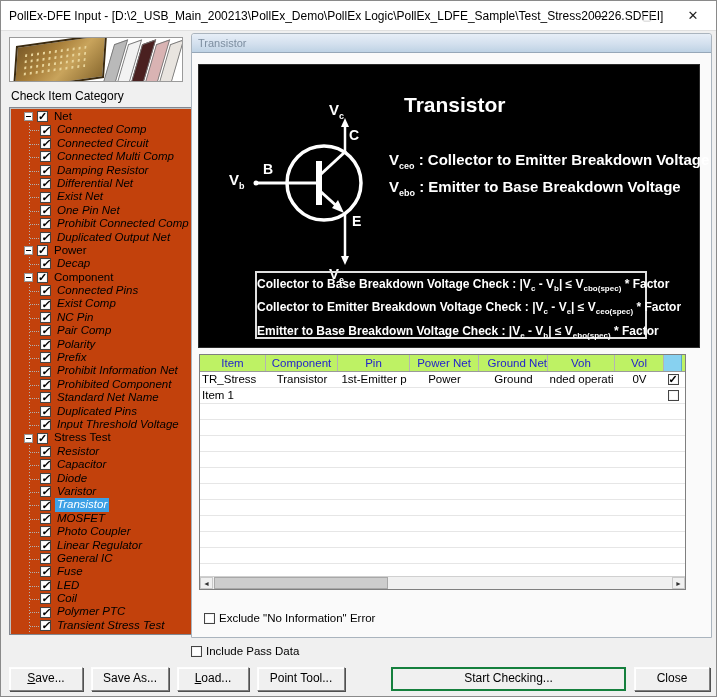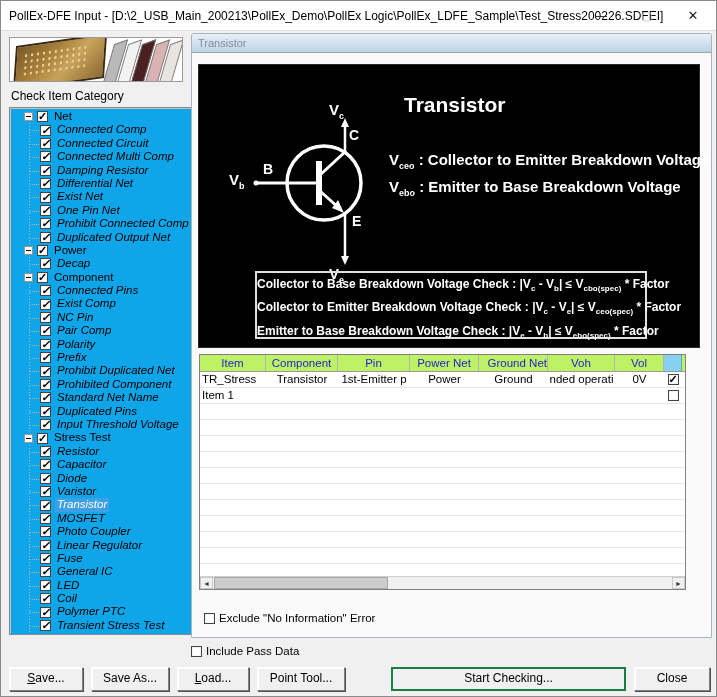--- a/index.html
+++ b/index.html
@@ -22,21 +22,21 @@
      radial-gradient(circle at 50% 50%, #e8d49a 1px, transparent 1.4px); background-size:6px 6px; }
   .cards { position:absolute; right:2px; top:2px; width:78px; height:42px; }
   .card { position:absolute; top:4px; width:14px; height:38px; transform:skewY(-20deg) skewX(-18deg); border:1px solid #777; }
   .card.c1 { right:58px; background:#b9b9b9; }
   .card.c2 { right:44px; background:#f2f2f2; }
   .card.c3 { right:30px; background:#4a2020; }
   .card.c4 { right:16px; background:#d9b3b3; }
   .card.c5 { right:2px;  background:#e8e4df; }
   .cat-label { position:absolute; left:10px; top:88px; font-size:12px; }
 
-  .treebox { position:absolute; left:8px; top:106px; width:200px; height:528px; background:#0ea5e9; border:1px solid #828790; box-shadow:inset 1px 1px 0 #c0c0c0; overflow:hidden; padding:2px 0 0 2px; }
+  .treebox { position:absolute; left:8px; top:106px; width:200px; height:528px; background:#c2410c; border:1px solid #828790; box-shadow:inset 1px 1px 0 #c0c0c0; overflow:hidden; padding:2px 0 0 2px; }
   .tree-row { position:relative; height:13.4px; line-height:13.4px; white-space:nowrap; font-size:11.5px; display:flex; align-items:center; }
   .tree-children { position:relative; margin-left:0; background:repeating-linear-gradient(to bottom,#b8b8b8 0 1px,transparent 1px 3px) 17px 0 / 1px 100% no-repeat;font-style:italic; }
   .exp { display:inline-block; width:9px; height:9px; border:1px solid #969696; background:#fff; margin:0 4px 0 12px; position:relative; flex:0 0 9px; }
   .exp::after { content:""; position:absolute; left:1px; top:3px; width:5px; height:1px; background:#000; }
   .cb { display:inline-block; width:11px; height:11px; border:1px solid #444; background:#fff; margin-right:4px; position:relative; flex:0 0 11px; box-shadow:inset 0 0 0 1px #f4f4f4; }
   .cb.on::after { content:"✓"; position:absolute; left:0px; top:-2px; font-size:11px; font-weight:bold; color:#000; }
   .tree-children .cb { margin-left:28px; }
   .tree-children .tree-row::before { content:""; position:absolute; left:18px; top:7px; width:9px; border-top:1px dotted #b0b0b0; }
   .tlabel { padding:0 2px; }
   .tlabel.sel { background:#3da0e6; color:#fff; }
@@ -195,21 +195,21 @@
         <div class="tree-row">
           <span class="cb on"></span>
           <span class="tlabel">Polarity</span>
         </div>
         <div class="tree-row">
           <span class="cb on"></span>
           <span class="tlabel">Prefix</span>
         </div>
         <div class="tree-row">
           <span class="cb on"></span>
-          <span class="tlabel">Prohibit Duplicated Net</span>
+          <span class="tlabel">Prohibit Information Net</span>
         </div>
         <div class="tree-row">
           <span class="cb on"></span>
           <span class="tlabel">Prohibited Component</span>
         </div>
         <div class="tree-row">
           <span class="cb on"></span>
           <span class="tlabel">Standard Net Name</span>
         </div>
         <div class="tree-row">
@@ -254,25 +254,25 @@
         <div class="tree-row">
           <span class="cb on"></span>
           <span class="tlabel">Photo Coupler</span>
         </div>
         <div class="tree-row">
           <span class="cb on"></span>
           <span class="tlabel">Linear Regulator</span>
         </div>
         <div class="tree-row">
           <span class="cb on"></span>
+          <span class="tlabel">General IC</span>
+        </div>
+        <div class="tree-row">
+          <span class="cb on"></span>
           <span class="tlabel">Fuse</span>
-        </div>
-        <div class="tree-row">
-          <span class="cb on"></span>
-          <span class="tlabel">General IC</span>
         </div>
         <div class="tree-row">
           <span class="cb on"></span>
           <span class="tlabel">LED</span>
         </div>
         <div class="tree-row">
           <span class="cb on"></span>
           <span class="tlabel">Coil</span>
         </div>
         <div class="tree-row">

